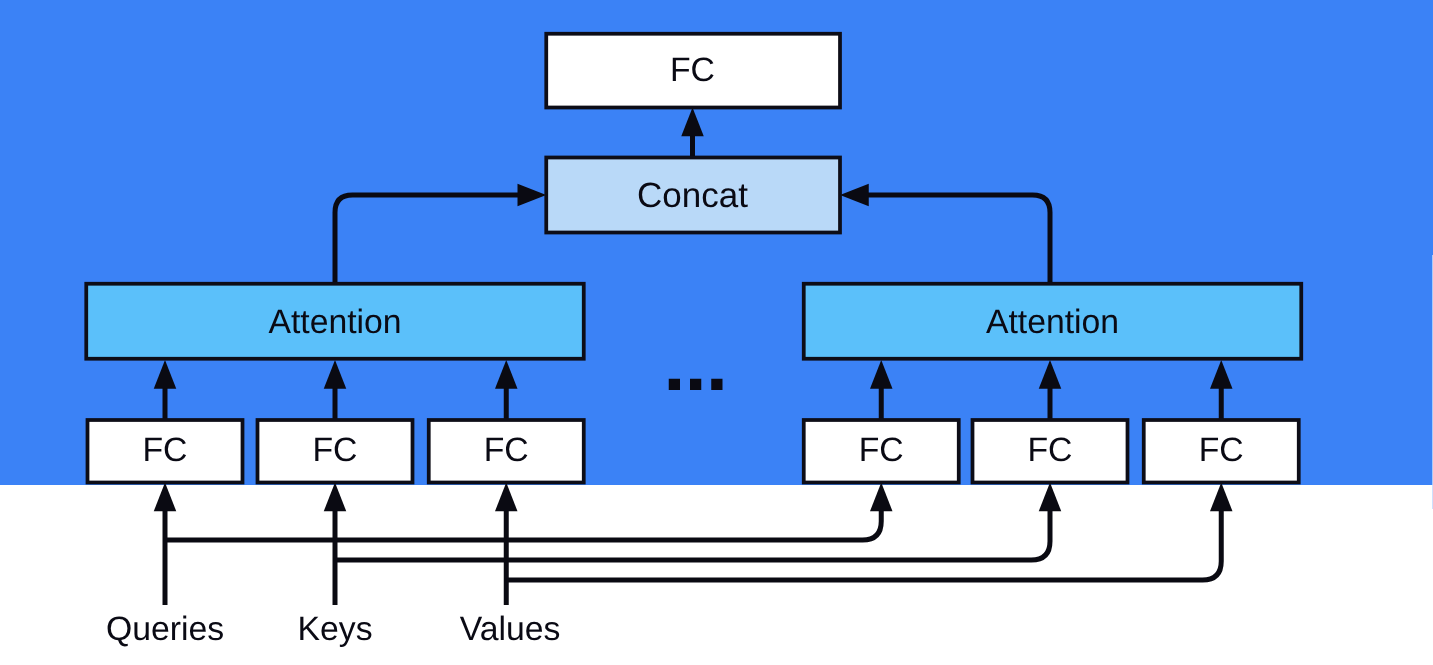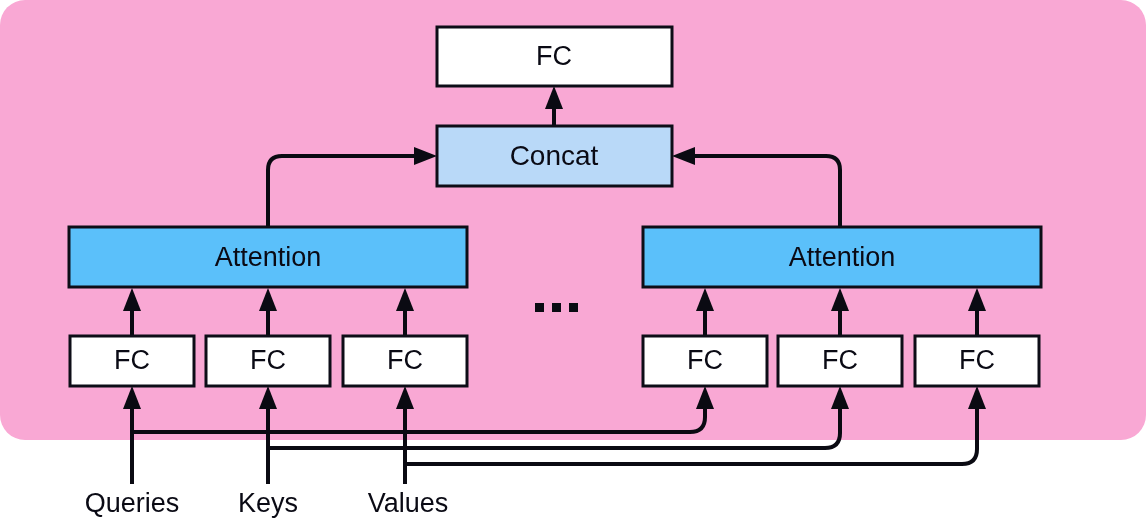--- a/index.html
+++ b/index.html
@@ -9,23 +9,22 @@
   }
   body {
     width: 1146px;
     height: 532px;
     font-family: "Liberation Sans", sans-serif;
     overflow: hidden;
   }
   #diagram-root {
     position: relative;
     width: 1146px;
-    height: 440px;
-    background: #f9a8d4;
-    border-radius: 25px;
+    height: 388px;
+    background: #3b82f6;
   }
   svg#diagram {
     display: block;
     width: 1146px;
     height: 532px;
   }
   .box-rect {
     stroke: #0d0d17;
     stroke-width: 3;
   }

